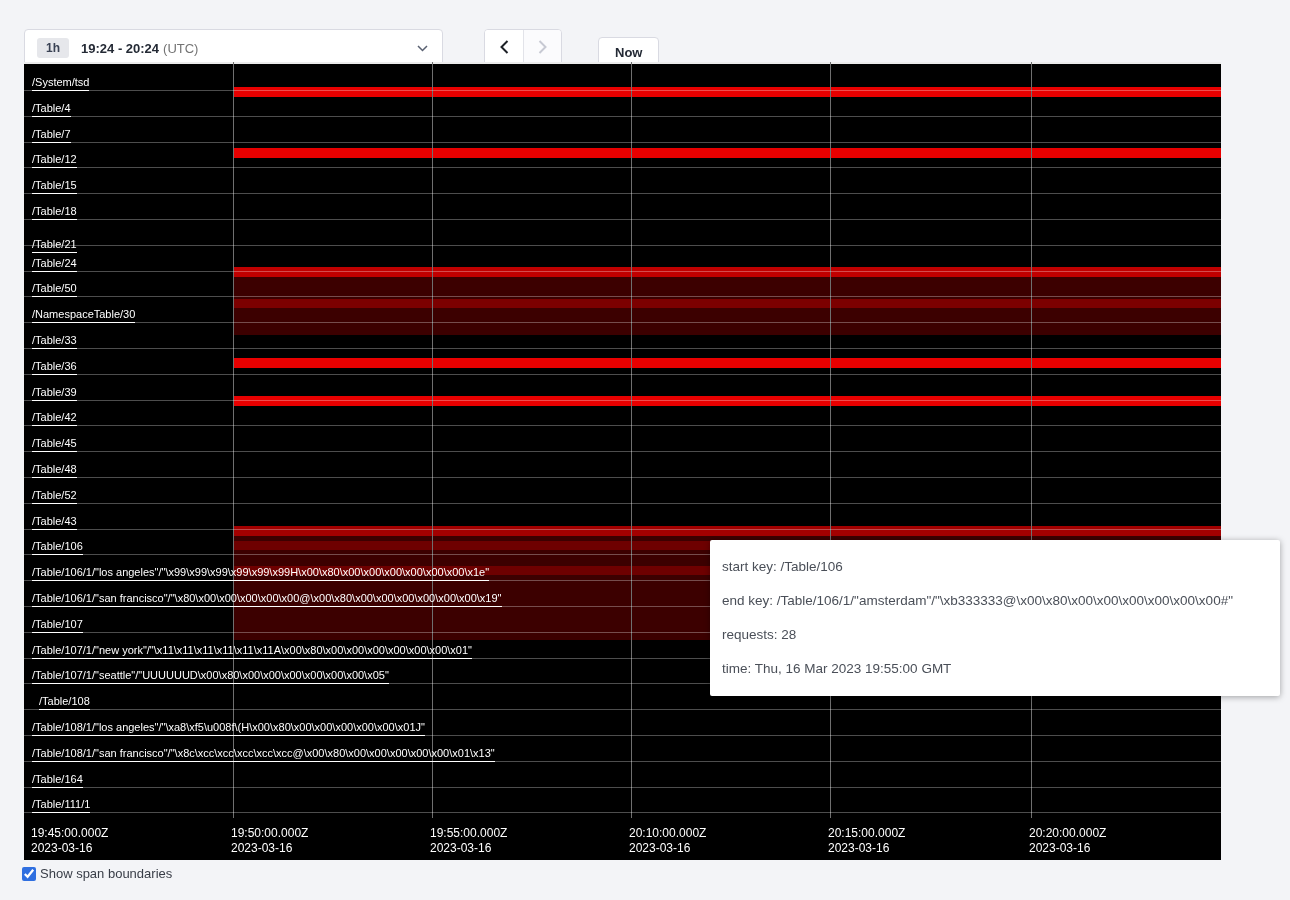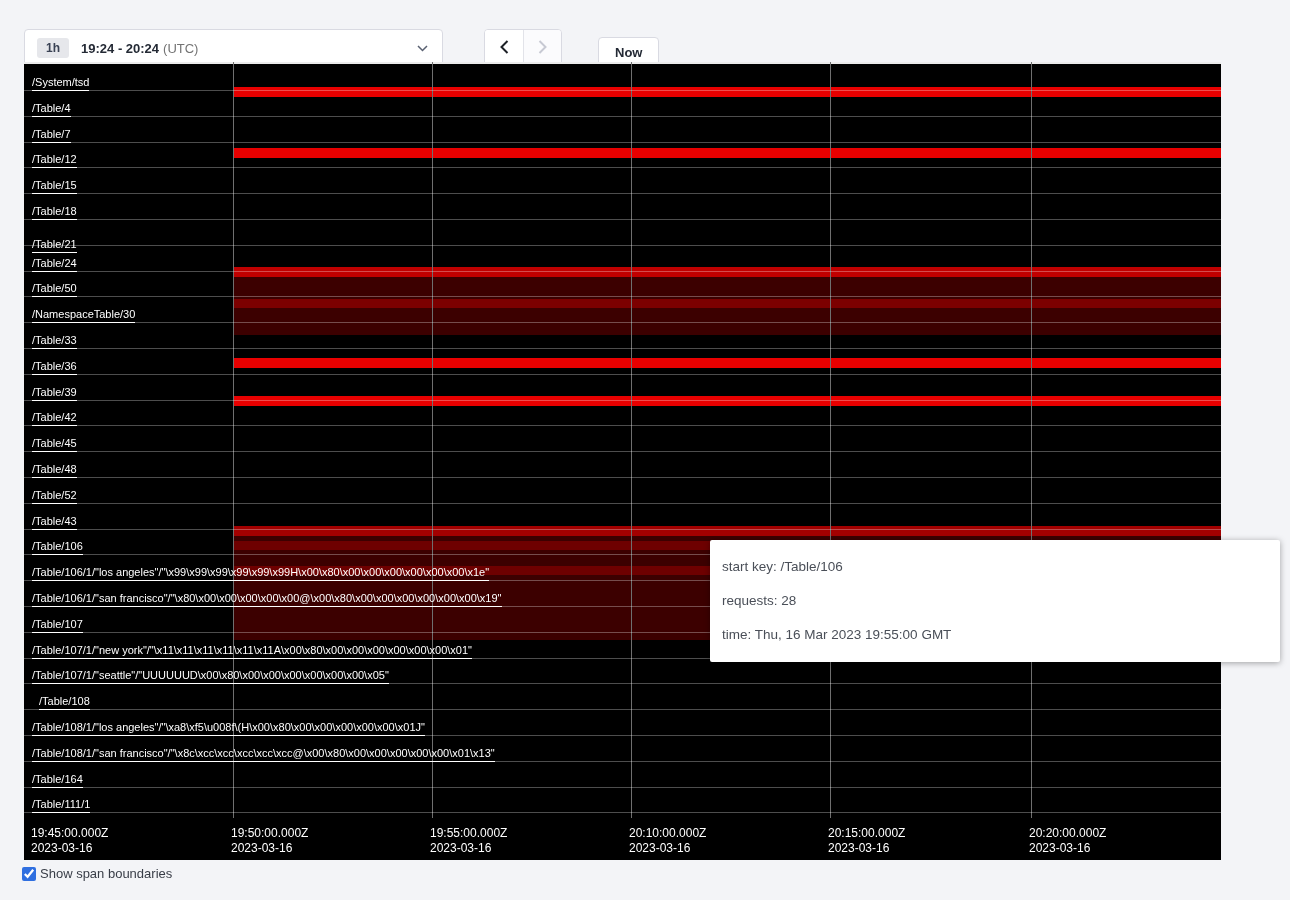--- a/index.html
+++ b/index.html
@@ -193,20 +193,21 @@
       </div>
       <div class="axis" style="left: 1005px;">
         <div class="axis-time">20:20:00.000Z</div>
         <div class="axis-date">2023-03-16</div>
       </div>
     </div>
 </div>
 
 <div class="tooltip">
   <div class="tline">start key: /Table/106</div>
+  <div class="tline">end key: /Table/106/1/"amsterdam"/"\xb333333@\x00\x80\x00\x00\x00\x00\x00\x00#"</div>
   <div class="tline">requests: 28</div>
   <div class="tline">time: Thu, 16 Mar 2023 19:55:00 GMT</div>
 </div>
 
 <label class="footer">
   <input type="checkbox" checked="checked" style="">
   <span>Show span boundaries</span>
 </label>
 
 </body></html>

